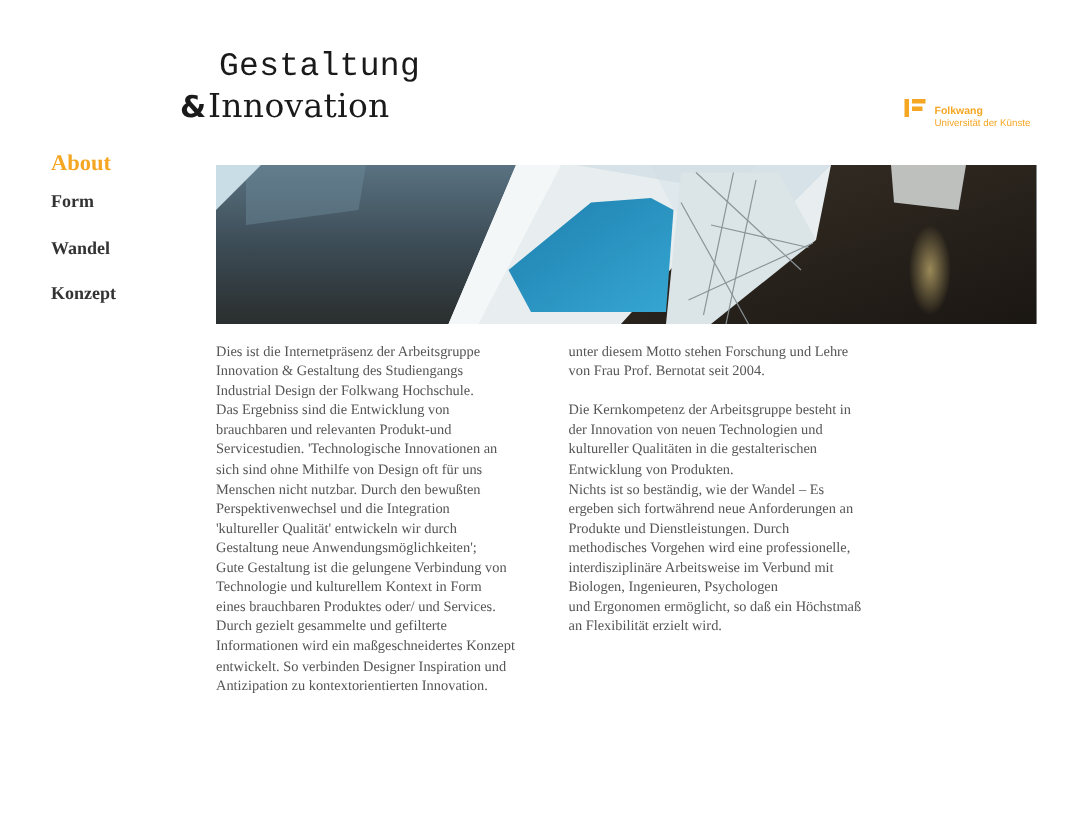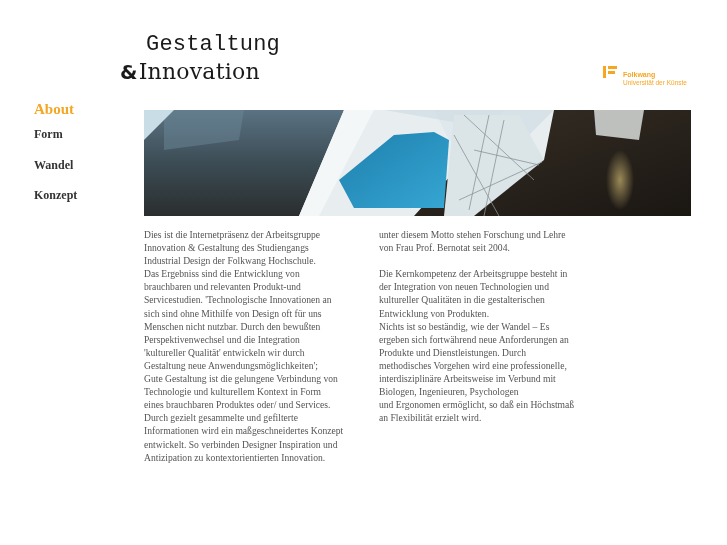--- a/index.html
+++ b/index.html
@@ -120,21 +120,21 @@
 Informationen wird ein maßgeschneidertes Konzept
 entwickelt. So verbinden Designer Inspiration und
 Antizipation zu kontextorientierten Innovation.</p>
 </div>
 
 <div class="col col2">
   <p>unter diesem Motto stehen Forschung und Lehre
 von Frau Prof. Bernotat seit 2004.</p>
   <div class="gap"></div>
   <p>Die Kernkompetenz der Arbeitsgruppe besteht in
-der Integration von neuen Technologien und
+der Innovation von neuen Technologien und
 kultureller Qualitäten in die gestalterischen
 Entwicklung von Produkten.</p>
   <p>Nichts ist so beständig, wie der Wandel – Es
 ergeben sich fortwährend neue Anforderungen an
 Produkte und Dienstleistungen. Durch
 methodisches Vorgehen wird eine professionelle,
 interdisziplinäre Arbeitsweise im Verbund mit
 Biologen, Ingenieuren, Psychologen
 und Ergonomen  ermöglicht, so daß ein Höchstmaß
 an Flexibilität erzielt wird.</p>

